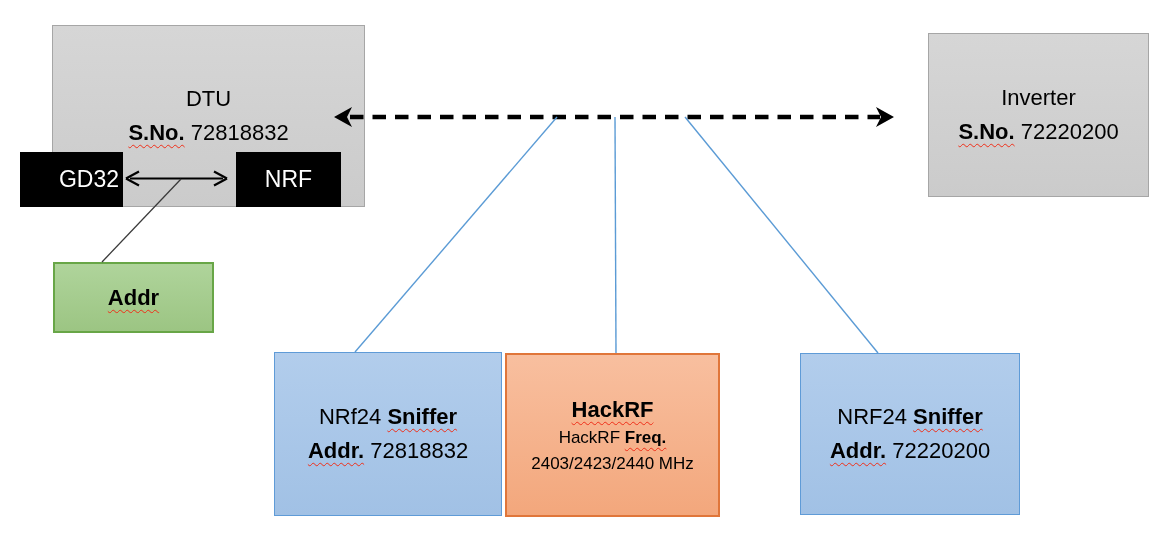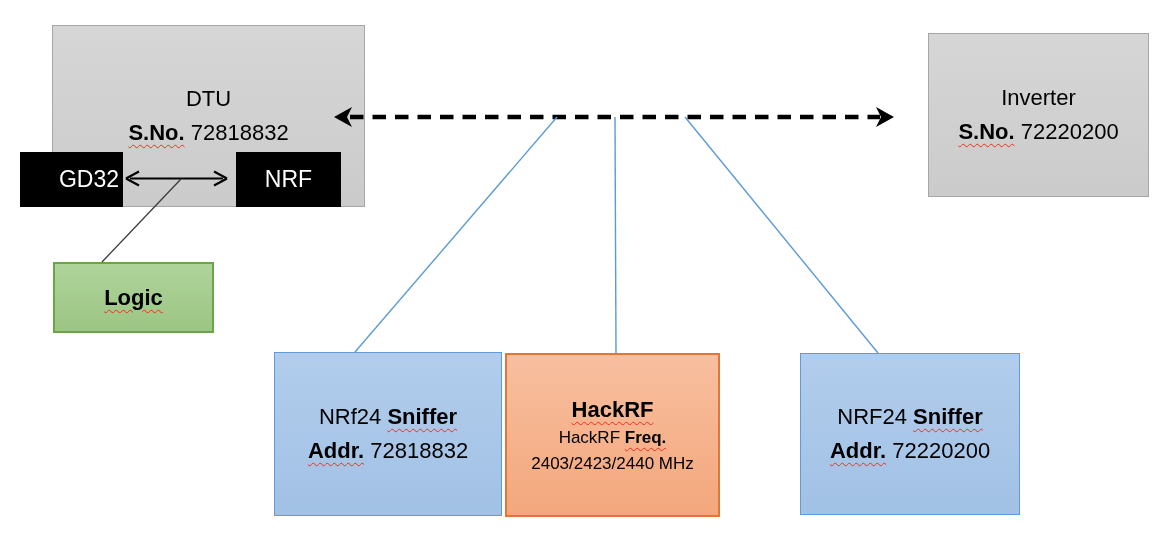--- a/index.html
+++ b/index.html
@@ -83,21 +83,21 @@
 
   <div class="box black chip-label" id="gd32">
     <span>GD32</span>
   </div>
 
   <div class="box black chip-label" id="nrfchip">
     <span>NRF</span>
   </div>
 
   <div class="box green main-label" id="logic">
-    <span class="sq">Logic</span>
+    <span class="sq">Addr</span>
   </div>
 
   <div class="box gray main-label" id="inverter">
     <div class="txt">
       <div>Inverter</div>
       <div><span class="sq">S.No.</span> <span>72220200</span></div>
     </div>
   </div>
 
   <div class="box blue main-label" id="snifferleft">

